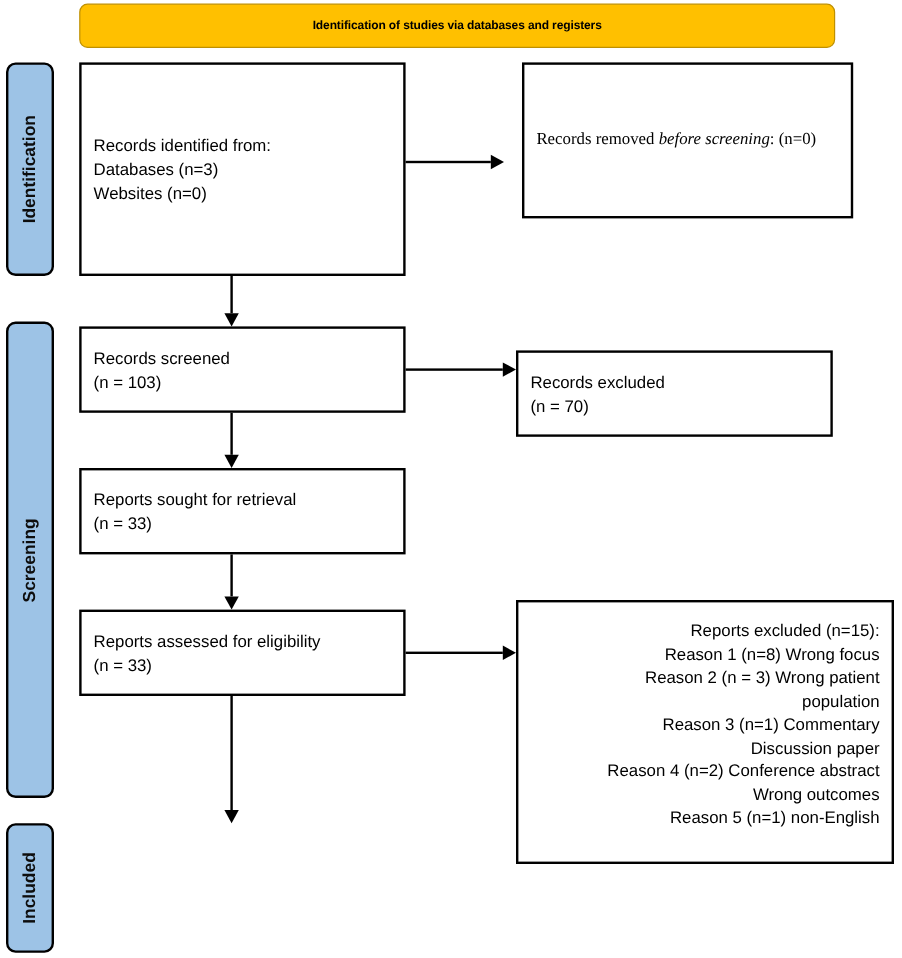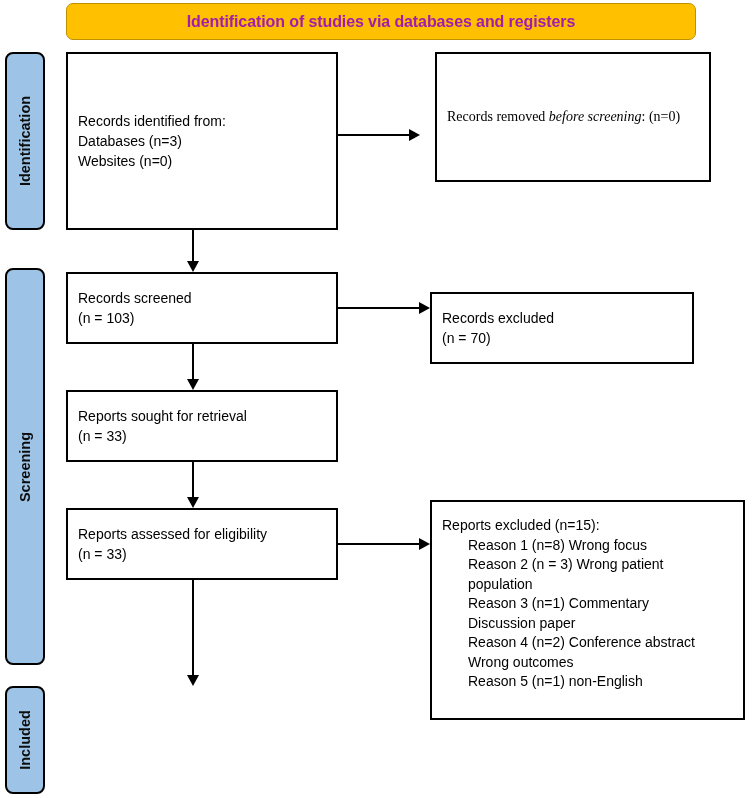--- a/index.html
+++ b/index.html
@@ -25,23 +25,23 @@
     height: 37px;
     background: #FFC000;
     border: 1px solid #BF9000;
     border-radius: 7px;
     box-sizing: border-box;
     display: flex;
     align-items: center;
     justify-content: center;
   }
   .banner-text {
-    font-size: 16px;
+    font-size: 10px;
     font-weight: bold;
-    color: #a21caf;
+    color: #000000;
     letter-spacing: -0.1px;
     white-space: nowrap;
     text-align: center;
   }
 
   
   .stage {
     position: absolute;
     left: 5px;
     width: 40px;
@@ -84,21 +84,21 @@
   em { font-style: italic; }
 
   #box-identified   { left: 66px;  top: 52px;  width: 272px; height: 178px; }
   #box-removed      { left: 435px; top: 52px;  width: 276px; height: 130px; font-family: Liberation Serif, serif; }
   #box-screened     { left: 66px;  top: 272px; width: 272px; height: 72px; }
   #box-excluded     { left: 430px; top: 272px; width: 264px; height: 72px; margin-top: 20px; }
   #box-sought       { left: 66px;  top: 390px; width: 272px; height: 72px; }
   #box-assessed     { left: 66px;  top: 508px; width: 272px; height: 72px; }
   #box-reasons      { left: 430px; top: 500px; width: 315px; height: 220px;
                       align-items: flex-start; }
-  #box-reasons .box-inner { padding-top: 14px; }
+  #box-reasons .box-inner { padding-top: 14px; text-align: right; }
   #box-included     { left: 66px;  top: 686px; width: 272px; height: 108px; }
 
   .reason-line { display: block; }
   .reason-line.indent { padding-left: 26px; }
 
   
   .conn { position: absolute; background: #000000; }
   .h-line { height: 2px; }
   .v-line { width: 2px; }
 

